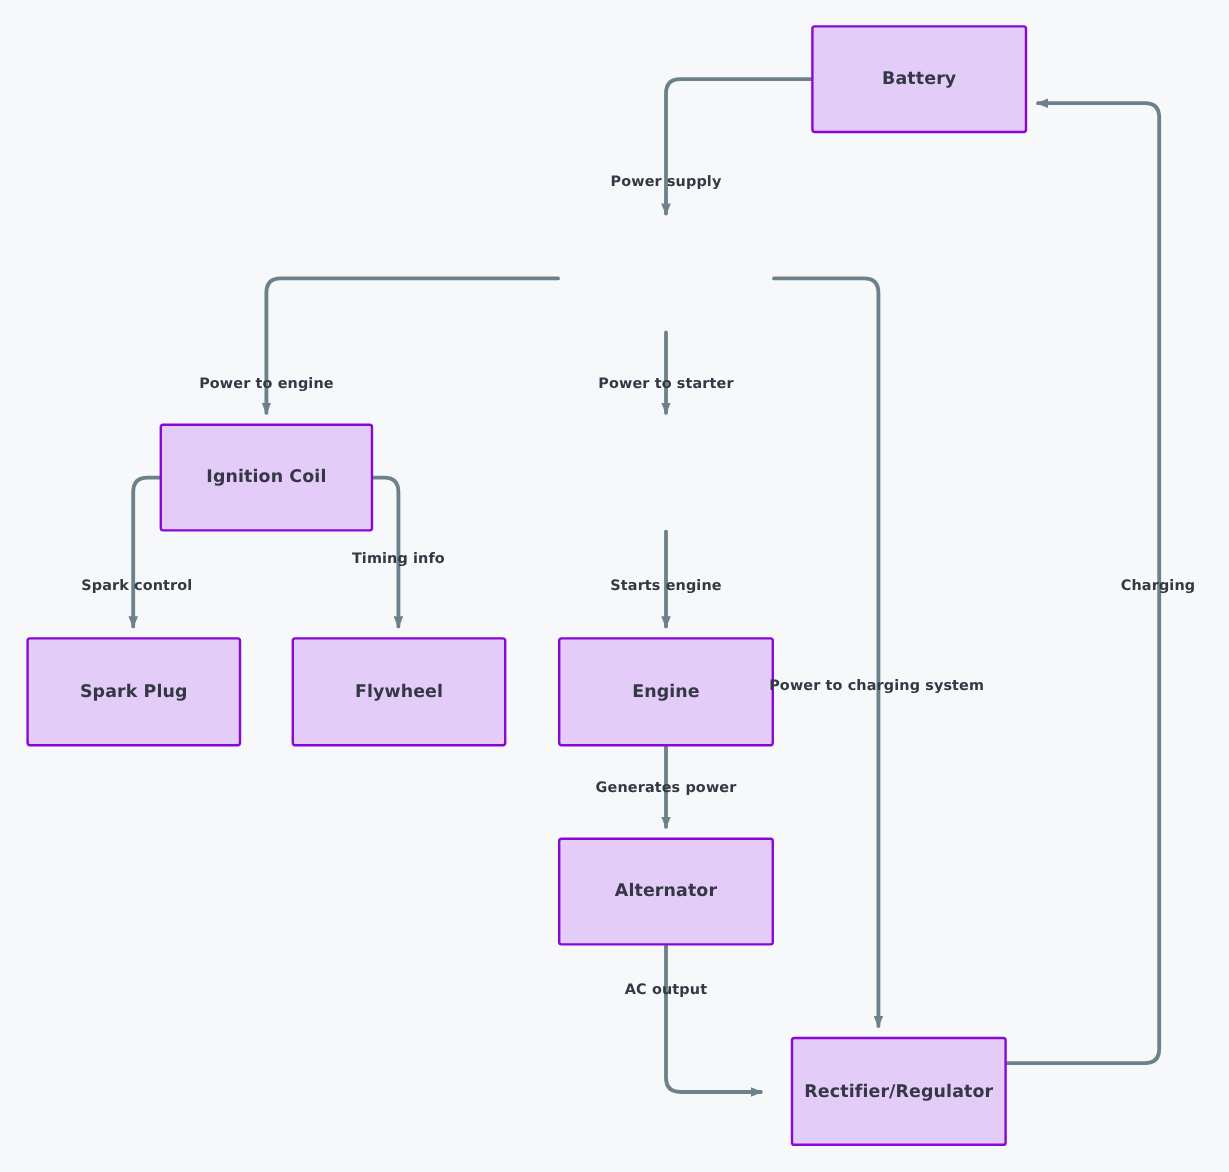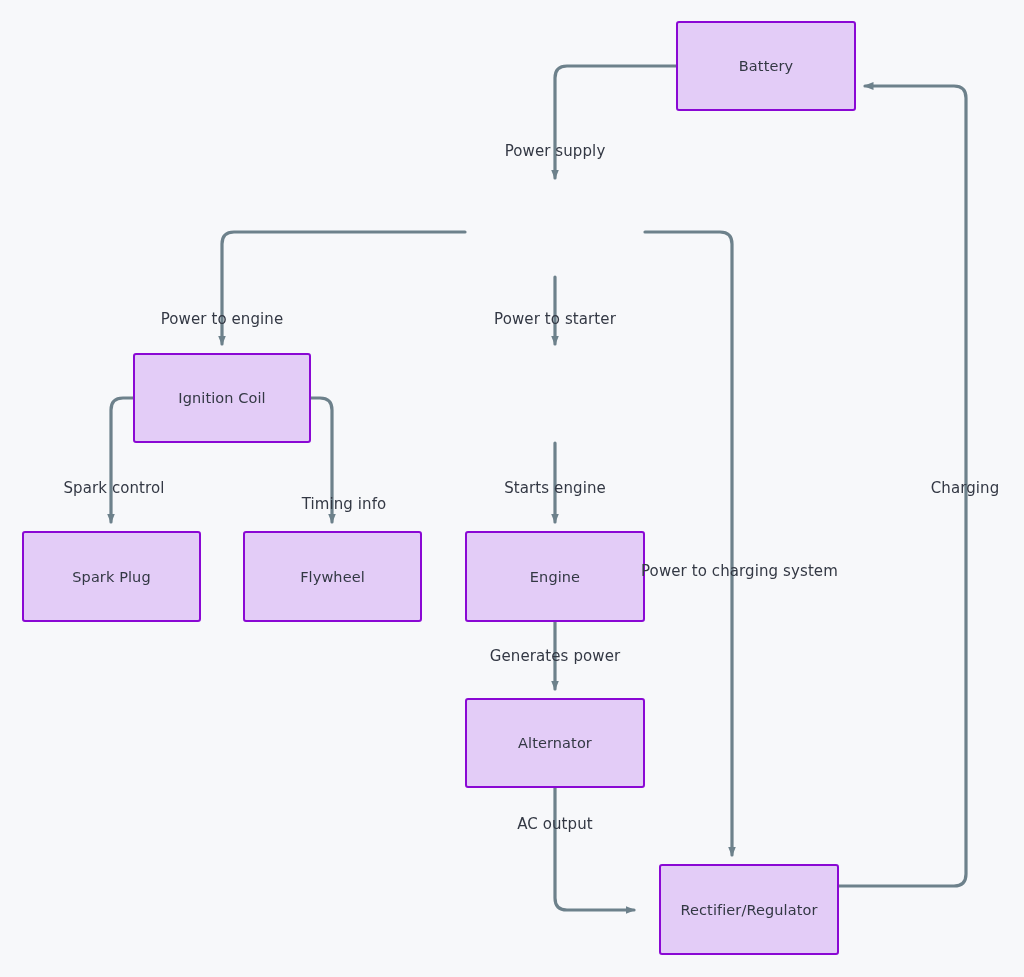--- a/index.html
+++ b/index.html
@@ -10,20 +10,21 @@
     width: 1024px;
     height: 977px;
     background: #f7f8fa;
     font-family: "DejaVu Sans", sans-serif;
     overflow: hidden;
   }
   #diagram-root {
     position: relative;
     width: 900px;
     height: 977px;
+    font-weight: bold;
   }
   #edge-layer {
     position: absolute;
     top: 0;
     left: 0;
     width: 1024px;
     height: 977px;
   }
   .node {
     position: absolute;
@@ -34,21 +35,21 @@
     display: flex;
     align-items: center;
     justify-content: center;
     color: #333844;
     font-size: 14.5px;
     letter-spacing: 0.1px;
   }
   .edge-label {
     position: absolute;
     color: #333844;
-    font-size: 15px;
+    font-size: 12px;
     letter-spacing: 0.1px;
     white-space: nowrap;
     transform: translate(-50%, -50%);
     text-align: center;
   }
   .edge-label.left-anchor {
     transform: translate(0, -50%);
   }
 </style>
 </head>
@@ -120,21 +121,21 @@
   <div class="edge-label" style="left:555px; top:151px;">Power supply</div>
 
   <div class="edge-label" style="left:222px; top:319px;">Power to engine</div>
 
   <div class="edge-label" style="left:555px; top:319px;">Power to starter</div>
 
   <div class="edge-label left-anchor" style="left:641px; top:571px;">Power to charging system</div>
 
   <div class="edge-label" style="left:114px; top:488px;">Spark control</div>
 
-  <div class="edge-label" style="left:332px; top:504px;margin-left:12px;">Timing info</div>
+  <div class="edge-label" style="left:332px; top:465px;">Timing info</div>
 
   <div class="edge-label" style="left:555px; top:488px;">Starts engine</div>
 
   <div class="edge-label" style="left:555px; top:656px;">Generates power</div>
 
   <div class="edge-label" style="left:555px; top:824px;">AC output</div>
 
   <div class="edge-label" style="left:965px; top:488px;">Charging</div>
 
 </div>

